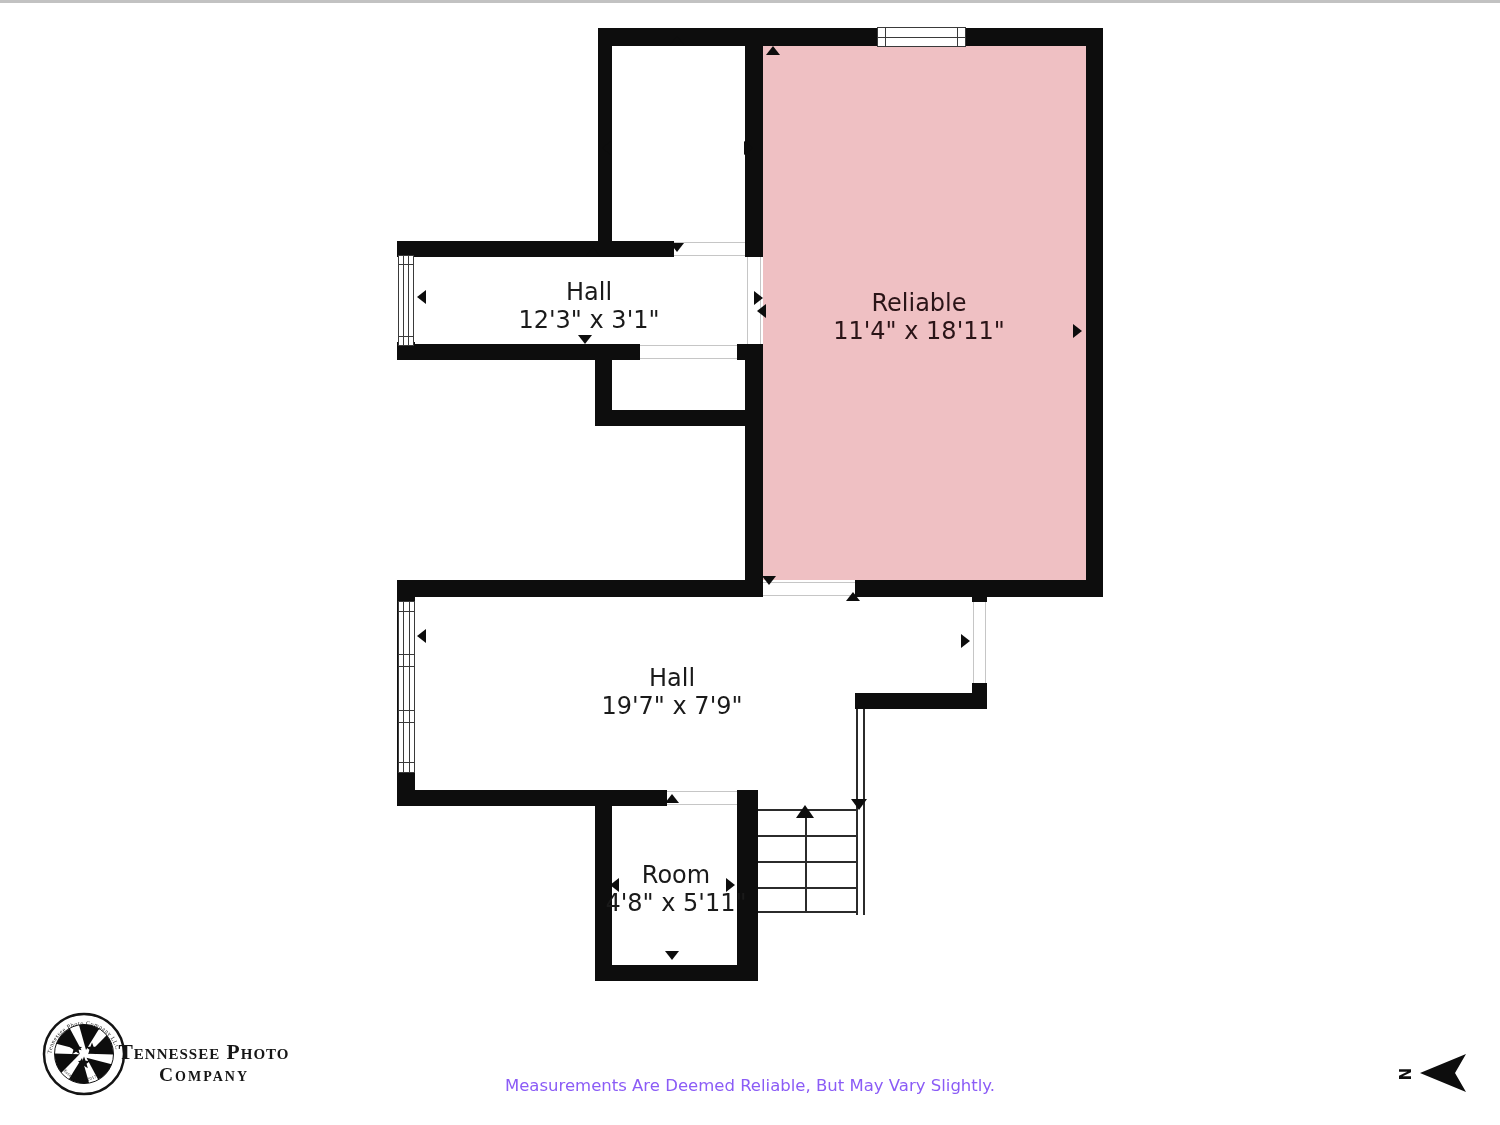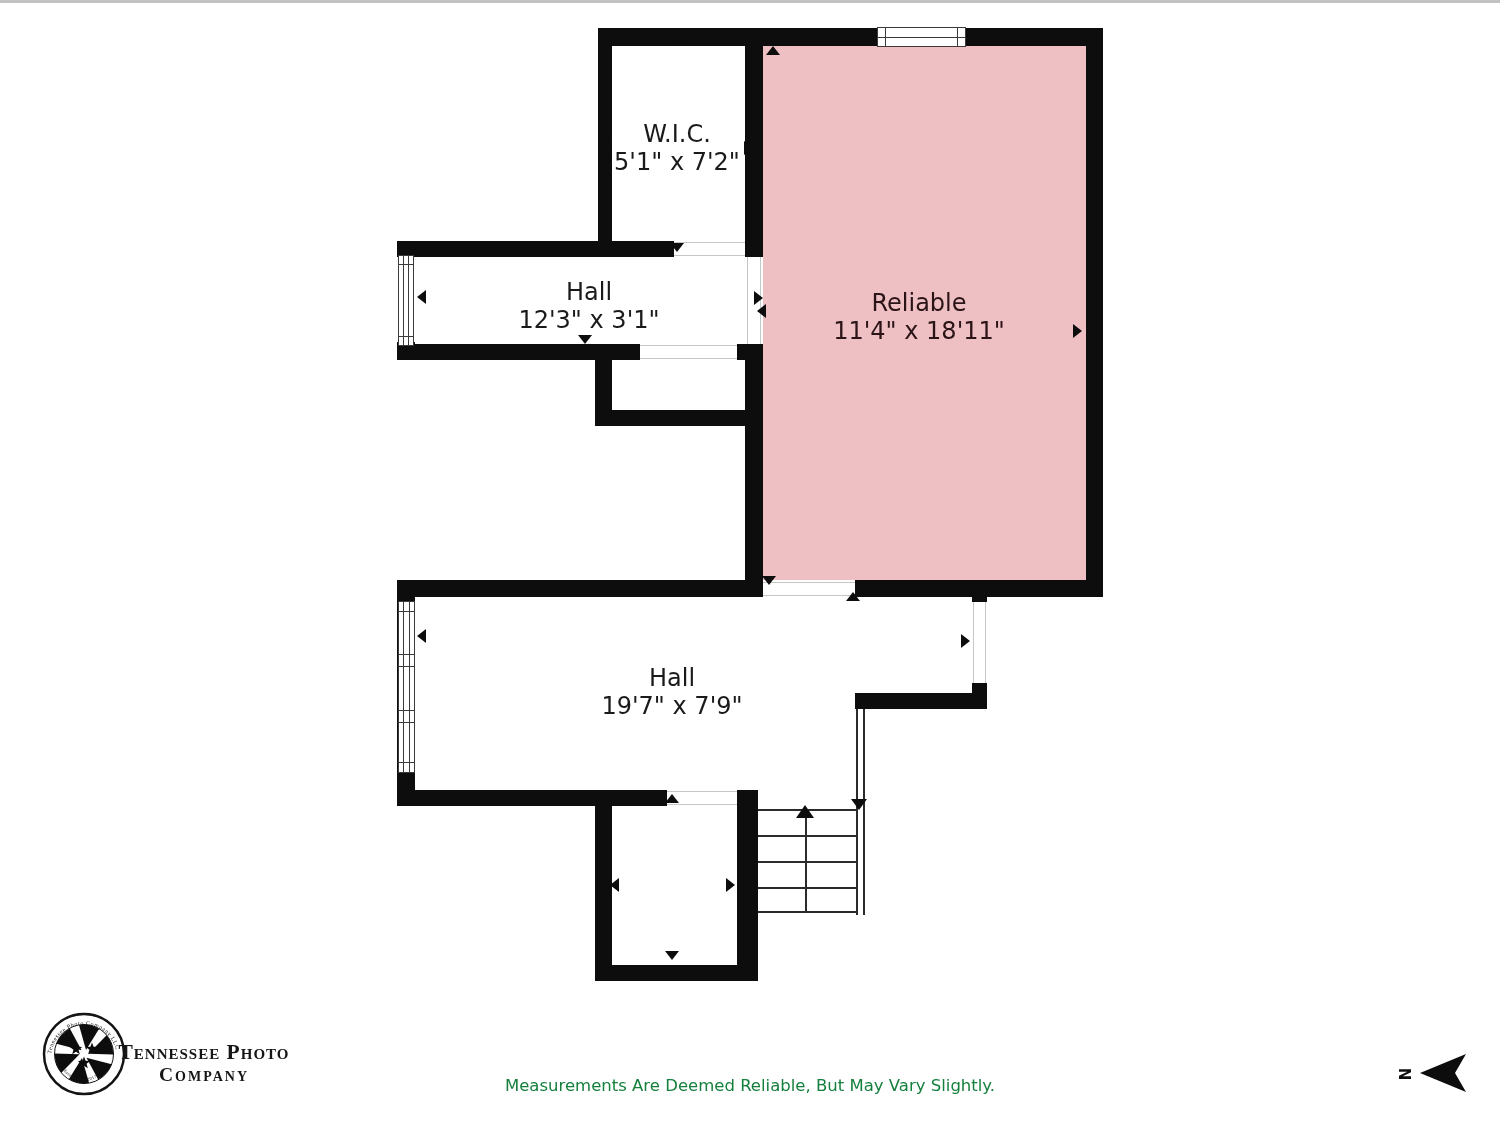--- a/index.html
+++ b/index.html
@@ -14,21 +14,21 @@
   .wline{position:absolute;background:#3a3a3a;}
   .doorline{position:absolute;background:#c6c6c6;}
   .stairline{position:absolute;background:#2b2b2b;}
   .ar{position:absolute;width:0;height:0;border:solid transparent;}
   .ar-up{border-width:0 7px 9px 7px;border-bottom-color:#0d0d0d;}
   .ar-down{border-width:9px 7px 0 7px;border-top-color:#0d0d0d;}
   .ar-left{border-width:7px 9px 7px 0;border-right-color:#0d0d0d;}
   .ar-right{border-width:7px 0 7px 9px;border-left-color:#0d0d0d;}
   .st-up{border-width:0 9px 13px 9px;border-bottom-color:#0d0d0d;}
   .st-down{border-width:11px 8px 0 8px;border-top-color:#0d0d0d;}
-  .footer{position:absolute;left:0;right:0;top:1076px;text-align:center;font-size:16.5px;color:#15803d;}
+  .footer{position:absolute;left:0;right:0;top:1076px;text-align:center;font-size:16.5px;color:#8b5cf6;}
   .logo-emblem{position:absolute;left:42px;top:1012px;}
   .wordmark{position:absolute;left:118px;top:1040px;width:172px;text-align:center;
             font-family:"Liberation Serif",serif;font-variant:small-caps;color:#161616;}
   .wordmark .l1{font-size:21.5px;font-weight:700;letter-spacing:1px;line-height:24px;}
   .wordmark .l2{font-size:19.5px;font-weight:700;letter-spacing:2px;line-height:22px;}
   .compass{position:absolute;left:1398px;top:1054px;width:72px;height:40px;}
   .north-n{position:absolute;left:0px;top:11px;font-size:15px;font-weight:bold;color:#0d0d0d;
            transform:rotate(90deg);}
   .topline{position:absolute;left:0;top:0;width:1500px;height:3px;background:#c2c2c2;}
 </style>
@@ -125,35 +125,35 @@
   <div class="ar ar-right" style="left:1073px;top:324px;"></div>
   <div class="ar ar-down" style="left:762px;top:576px;"></div>
   <div class="ar ar-up" style="left:846px;top:592px;"></div>
   <div class="ar ar-left" style="left:417px;top:629px;"></div>
   <div class="ar ar-right" style="left:961px;top:634px;"></div>
   <div class="ar ar-up" style="left:665px;top:794px;"></div>
   <div class="ar ar-down" style="left:665px;top:951px;"></div>
   <div class="ar ar-left" style="left:610px;top:878px;"></div>
   <div class="ar ar-right" style="left:726px;top:878px;"></div>
 
-  <div class="room-label" style="left:677px;top:120px;">
-    <div>W.I.C.</div>
-    <div class="dims">5'1" x 7'2"</div>
-  </div>
   <div class="room-label" style="left:589px;top:278px;">
     <div>Hall</div>
     <div class="dims">12'3" x 3'1"</div>
   </div>
   <div class="room-label" style="left:919px;top:289px;color:#2a1417;">
     <div>Reliable</div>
     <div class="dims">11'4" x 18'11"</div>
   </div>
   <div class="room-label" style="left:672px;top:664px;">
     <div>Hall</div>
     <div class="dims">19'7" x 7'9"</div>
+  </div>
+  <div class="room-label" style="left:676px;top:861px;">
+    <div>Room</div>
+    <div class="dims">4'8" x 5'11"</div>
   </div>
 
   <svg class="logo-emblem" width="84" height="84" viewBox="0 0 84 84">
     <defs>
       <path id="ringTop" d="M 9,46 A 33,33 0 1 1 75,46"></path>
       <path id="ringBot" d="M 17,50 A 26,26 0 0 0 67,50"></path>
       <path id="star" d="M0,-6.5 L1.59,-2.18 L6.18,-2.01 L2.57,0.83 L3.82,5.26 L0,2.7 L-3.82,5.26 L-2.57,0.83 L-6.18,-2.01 L-1.59,-2.18 Z"></path>
     </defs>
     <circle cx="42" cy="42" r="40" fill="#ffffff" stroke="#141414" stroke-width="2.5"></circle>
     <circle cx="42" cy="42" r="29.5" fill="#ffffff" stroke="#141414" stroke-width="1"></circle>

